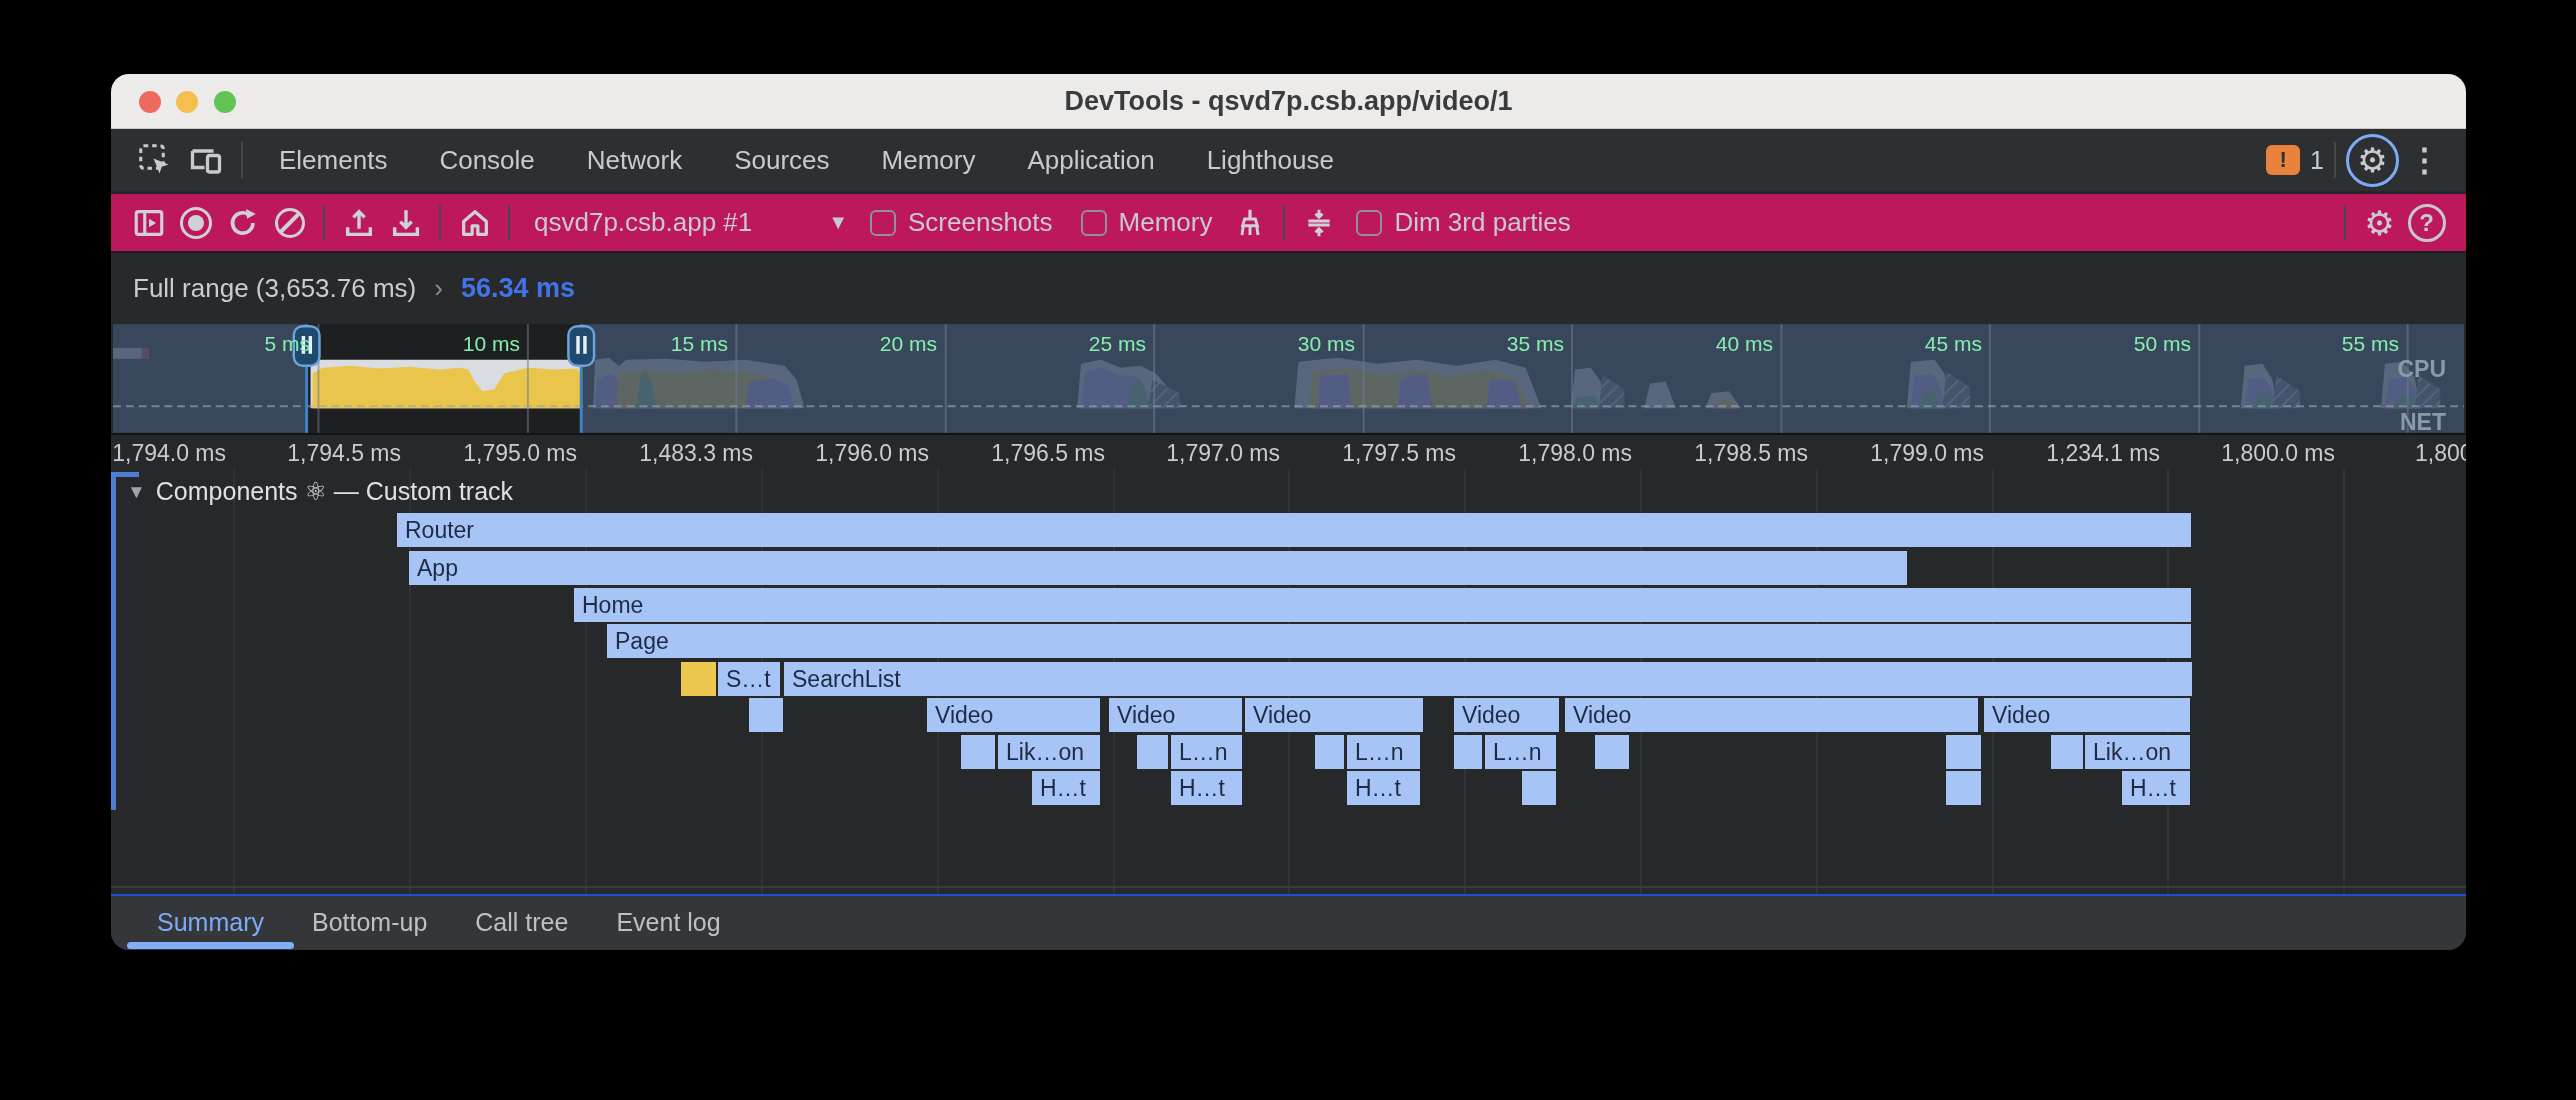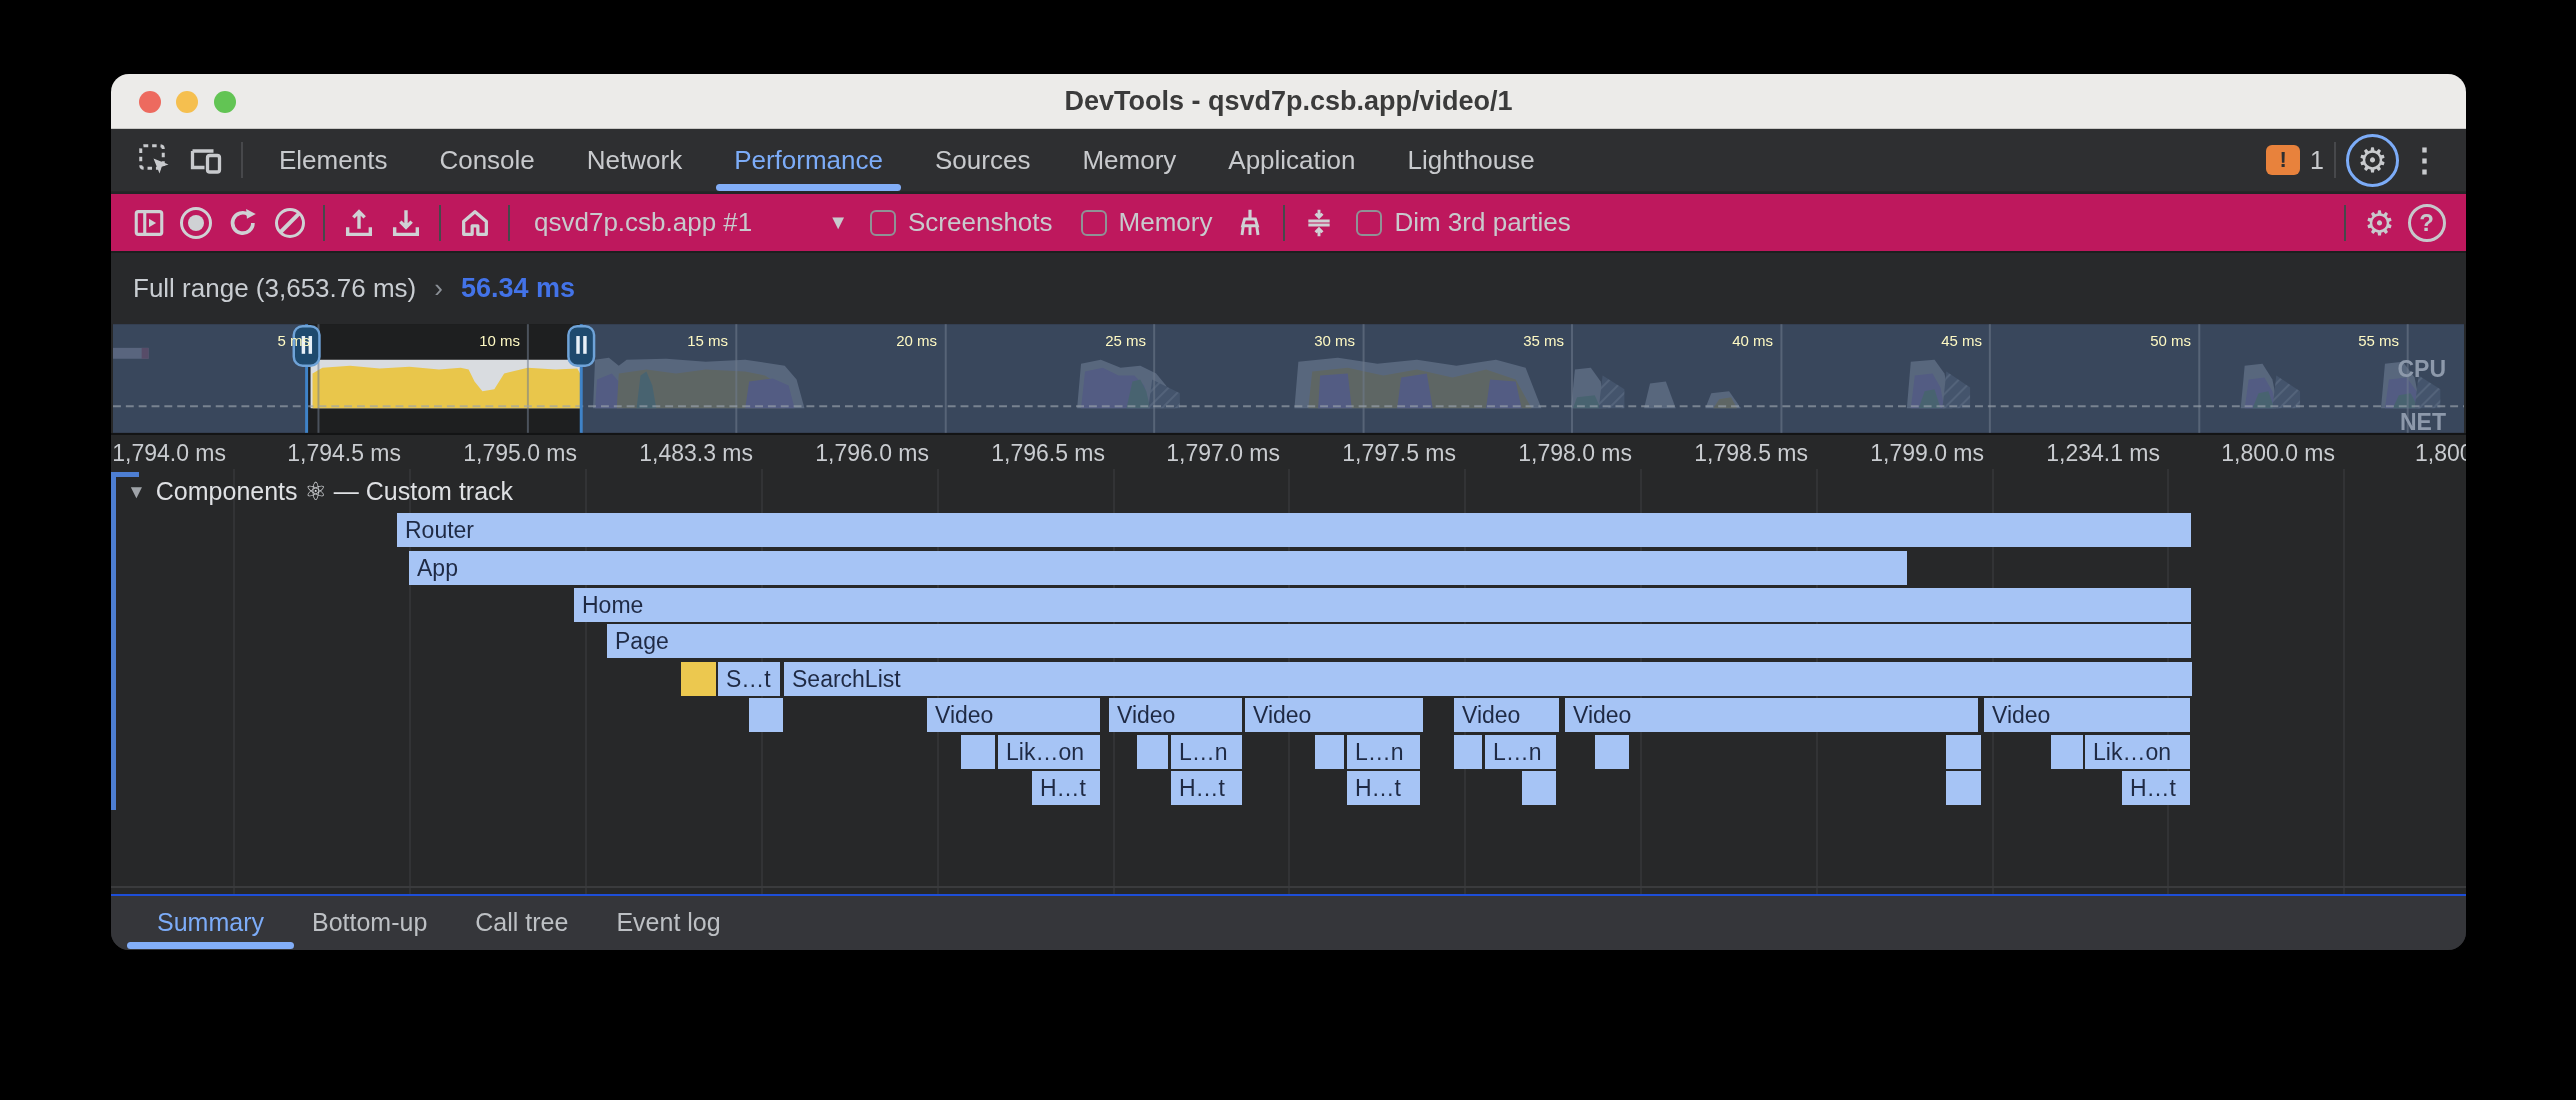--- a/index.html
+++ b/index.html
@@ -44,21 +44,21 @@
   .helpc{width:38px;height:38px;border:3px solid #c6c8cb;border-radius:50%;font-size:24px;font-weight:bold;color:#c6c8cb;display:flex;align-items:center;justify-content:center;}
 
   
   .rangebar{position:absolute;left:0;top:177px;width:100%;height:73px;background:#28292b;border-top:2px solid #1d1e1f;display:flex;align-items:center;gap:18px;padding-left:22px;}
   .range-full{font-size:26px;color:#c9cdd2;}
   .range-chev{font-size:26px;color:#8b9097;}
   .range-sel{font-size:27px;font-weight:bold;color:#4373e8;}
 
   
   .overview{position:absolute;left:2px;top:250px;width:2351px;height:109px;background:#1e1f20;}
-  .otick{position:absolute;top:8px;width:138px;text-align:right;font-size:15px;color:#fef9c3;}
+  .otick{position:absolute;top:8px;width:138px;text-align:right;font-size:21px;color:#86efac;}
   .lane{position:absolute;right:18px;font-size:23px;font-weight:bold;color:#8d99ab;}
 
   
   .ruler{position:absolute;left:0;top:359px;width:100%;height:37px;background:#272829;border-top:2px solid #131415;}
   .rlabel{position:absolute;top:5px;width:160px;text-align:right;font-size:23px;color:#c9ccd0;white-space:nowrap;}
   .rlabel.left{text-align:left;width:auto;}
 
   
   .flame{position:absolute;left:0;top:395px;width:100%;height:425px;background:#272829;overflow:hidden;}
   .gline{position:absolute;top:0;width:2px;height:425px;background:#323335;}
@@ -101,21 +101,20 @@
         <svg width="36" height="36" viewBox="0 0 24 24">
             <path d="M3 6 h14 M3 6 v11 h8" fill="none" stroke="#c8cacd" stroke-width="2.2"></path>
             <rect x="13" y="9" width="8" height="11" rx="1.5" fill="none" stroke="#c8cacd" stroke-width="2.2"></rect>
           </svg>
       </div>
       <div class="vdiv"></div>
       <div id="main-tabs" style="display:flex;align-items:flex-start;">
           <div class="tab">Elements</div>
           <div class="tab">Console</div>
           <div class="tab">Network</div>
-          <div class="tab active">Performance<div class="tab-underline"></div></div>
           <div class="tab">Sources</div>
           <div class="tab">Memory</div>
           <div class="tab">Application</div>
           <div class="tab">Lighthouse</div>
         </div>
       <div class="spacer"></div>
       <div class="issues">
         <span class="issues-badge">!</span>
         <span class="issues-count">1</span>
       </div>

